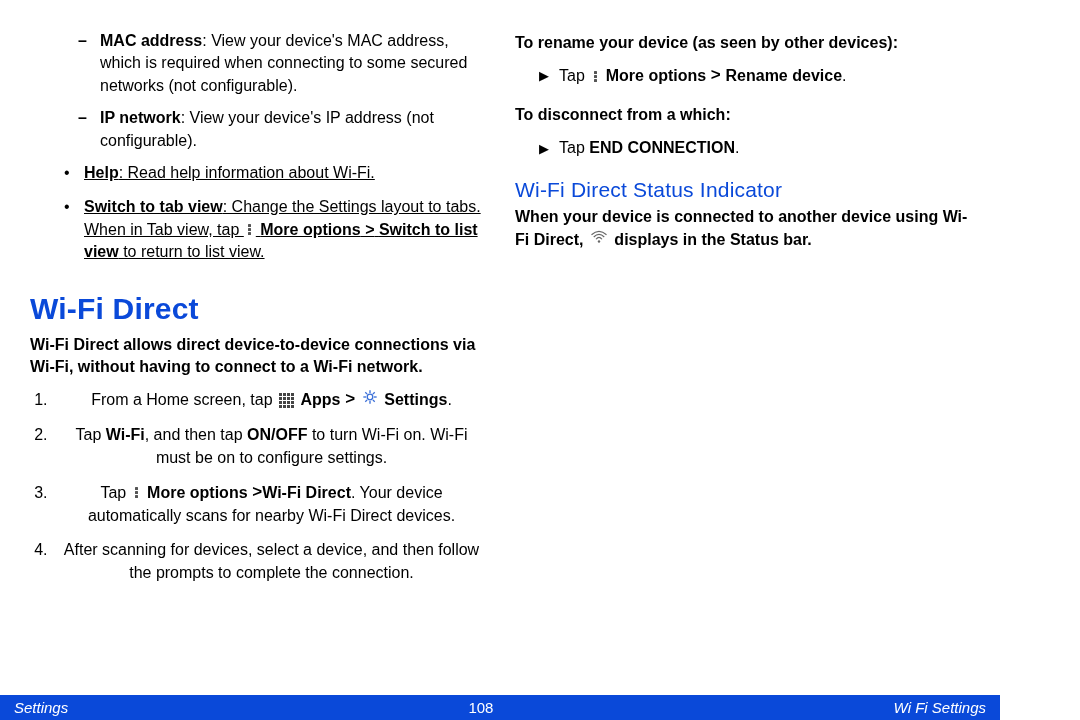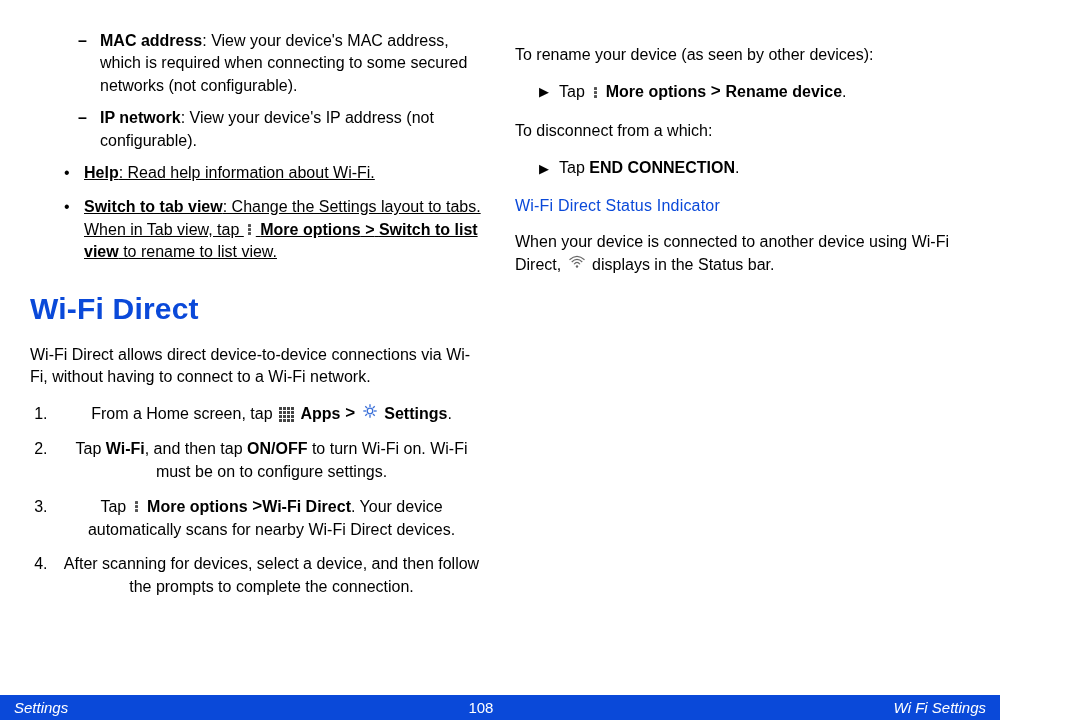--- a/index.html
+++ b/index.html
@@ -1,31 +1,31 @@
 <!DOCTYPE html>
 <html><head>
 <meta charset="utf-8">
 <style>
   * { box-sizing: border-box; }
   html, body { margin:0; padding:0; width:1080px; height:720px; font-family: Arial, Helvetica, sans-serif; background:#fff; color:#000; }
   .page { width:1000px; height:720px; position:relative; }
   .cols { display:flex; padding: 30px 30px 0 30px; gap: 30px; height: 690px; }
   .col { flex:1; font-size:16px; line-height:1.4; }
-  .col p { margin: 14px 0; }
+  .col p { margin: 2px 0; font-weight: bold; }
 
   ul.dash { list-style:none; padding-left: 70px; margin:0; }
   ul.dash > li { position:relative; margin-bottom:10px; }
   ul.dash > li::before { content:"–"; position:absolute; left:-22px; top:0; font-weight:bold; }
 
   ul.bullet { list-style:none; padding-left: 40px; margin: 8px 0 12px 0; text-decoration: underline; }
   ul.bullet > li { position:relative; margin-bottom:12px; padding-left:14px;}
   ul.bullet > li::before { content:"•"; position:absolute; left:-6px; top:0; font-size:16px; }
 
   h1.section { color:#0a49d9; font-weight:600; font-size:30px; margin:24px 0 4px 0; letter-spacing:0.2px; }
-  h2.section { color:#0a49d9; font-weight:500; font-size:16px; margin:16px 0 2px 0; letter-spacing:0.2px; }
+  h2.section { color:#0a49d9; font-weight:500; font-size:21px; margin:16px 0 2px 0; letter-spacing:0.2px; }
 
   ol.steps { padding-left: 22px; margin:10px 0 0 0;text-align:center; }
   ol.steps > li { margin-bottom:12px; padding-left:6px; }
 
   .arrow-item { display:flex; gap:10px; margin: 10px 0 16px 24px; }
   .arrow-item .tri { font-size:13px; margin-top:3px; }
 
   .b { font-weight:bold; }
 
   
@@ -62,21 +62,21 @@
           <span class="b">IP network</span><span>: View your device's IP address (not configurable).</span>
         </li>
       </ul>
 
       <ul class="bullet">
         <li>
           <span class="b">Help</span><span>: Read help information about Wi-Fi.</span>
         </li>
         <li>
           <span class="b">Switch to tab view</span><span>: Change the Settings layout to tabs. When in Tab view, tap </span><span class="icon-dots"><span></span><span></span><span></span></span> <span class="b">More options</span><span class="b"> &gt;</span>
-          <span class="b">Switch to list view</span><span> to rename to list view.</span>
+          <span class="b">Switch to list view</span><span> to return to list view.</span>
         </li>
       </ul>
 
       <h1 class="section">Wi-Fi Direct</h1>
       <p>Wi-Fi Direct allows direct device-to-device connections via Wi-Fi, without having to connect to a Wi-Fi network.</p>
 
       <ol class="steps">
         <li>
           <span>From a Home screen, tap </span><span class="icon-grid">
               <span></span>

